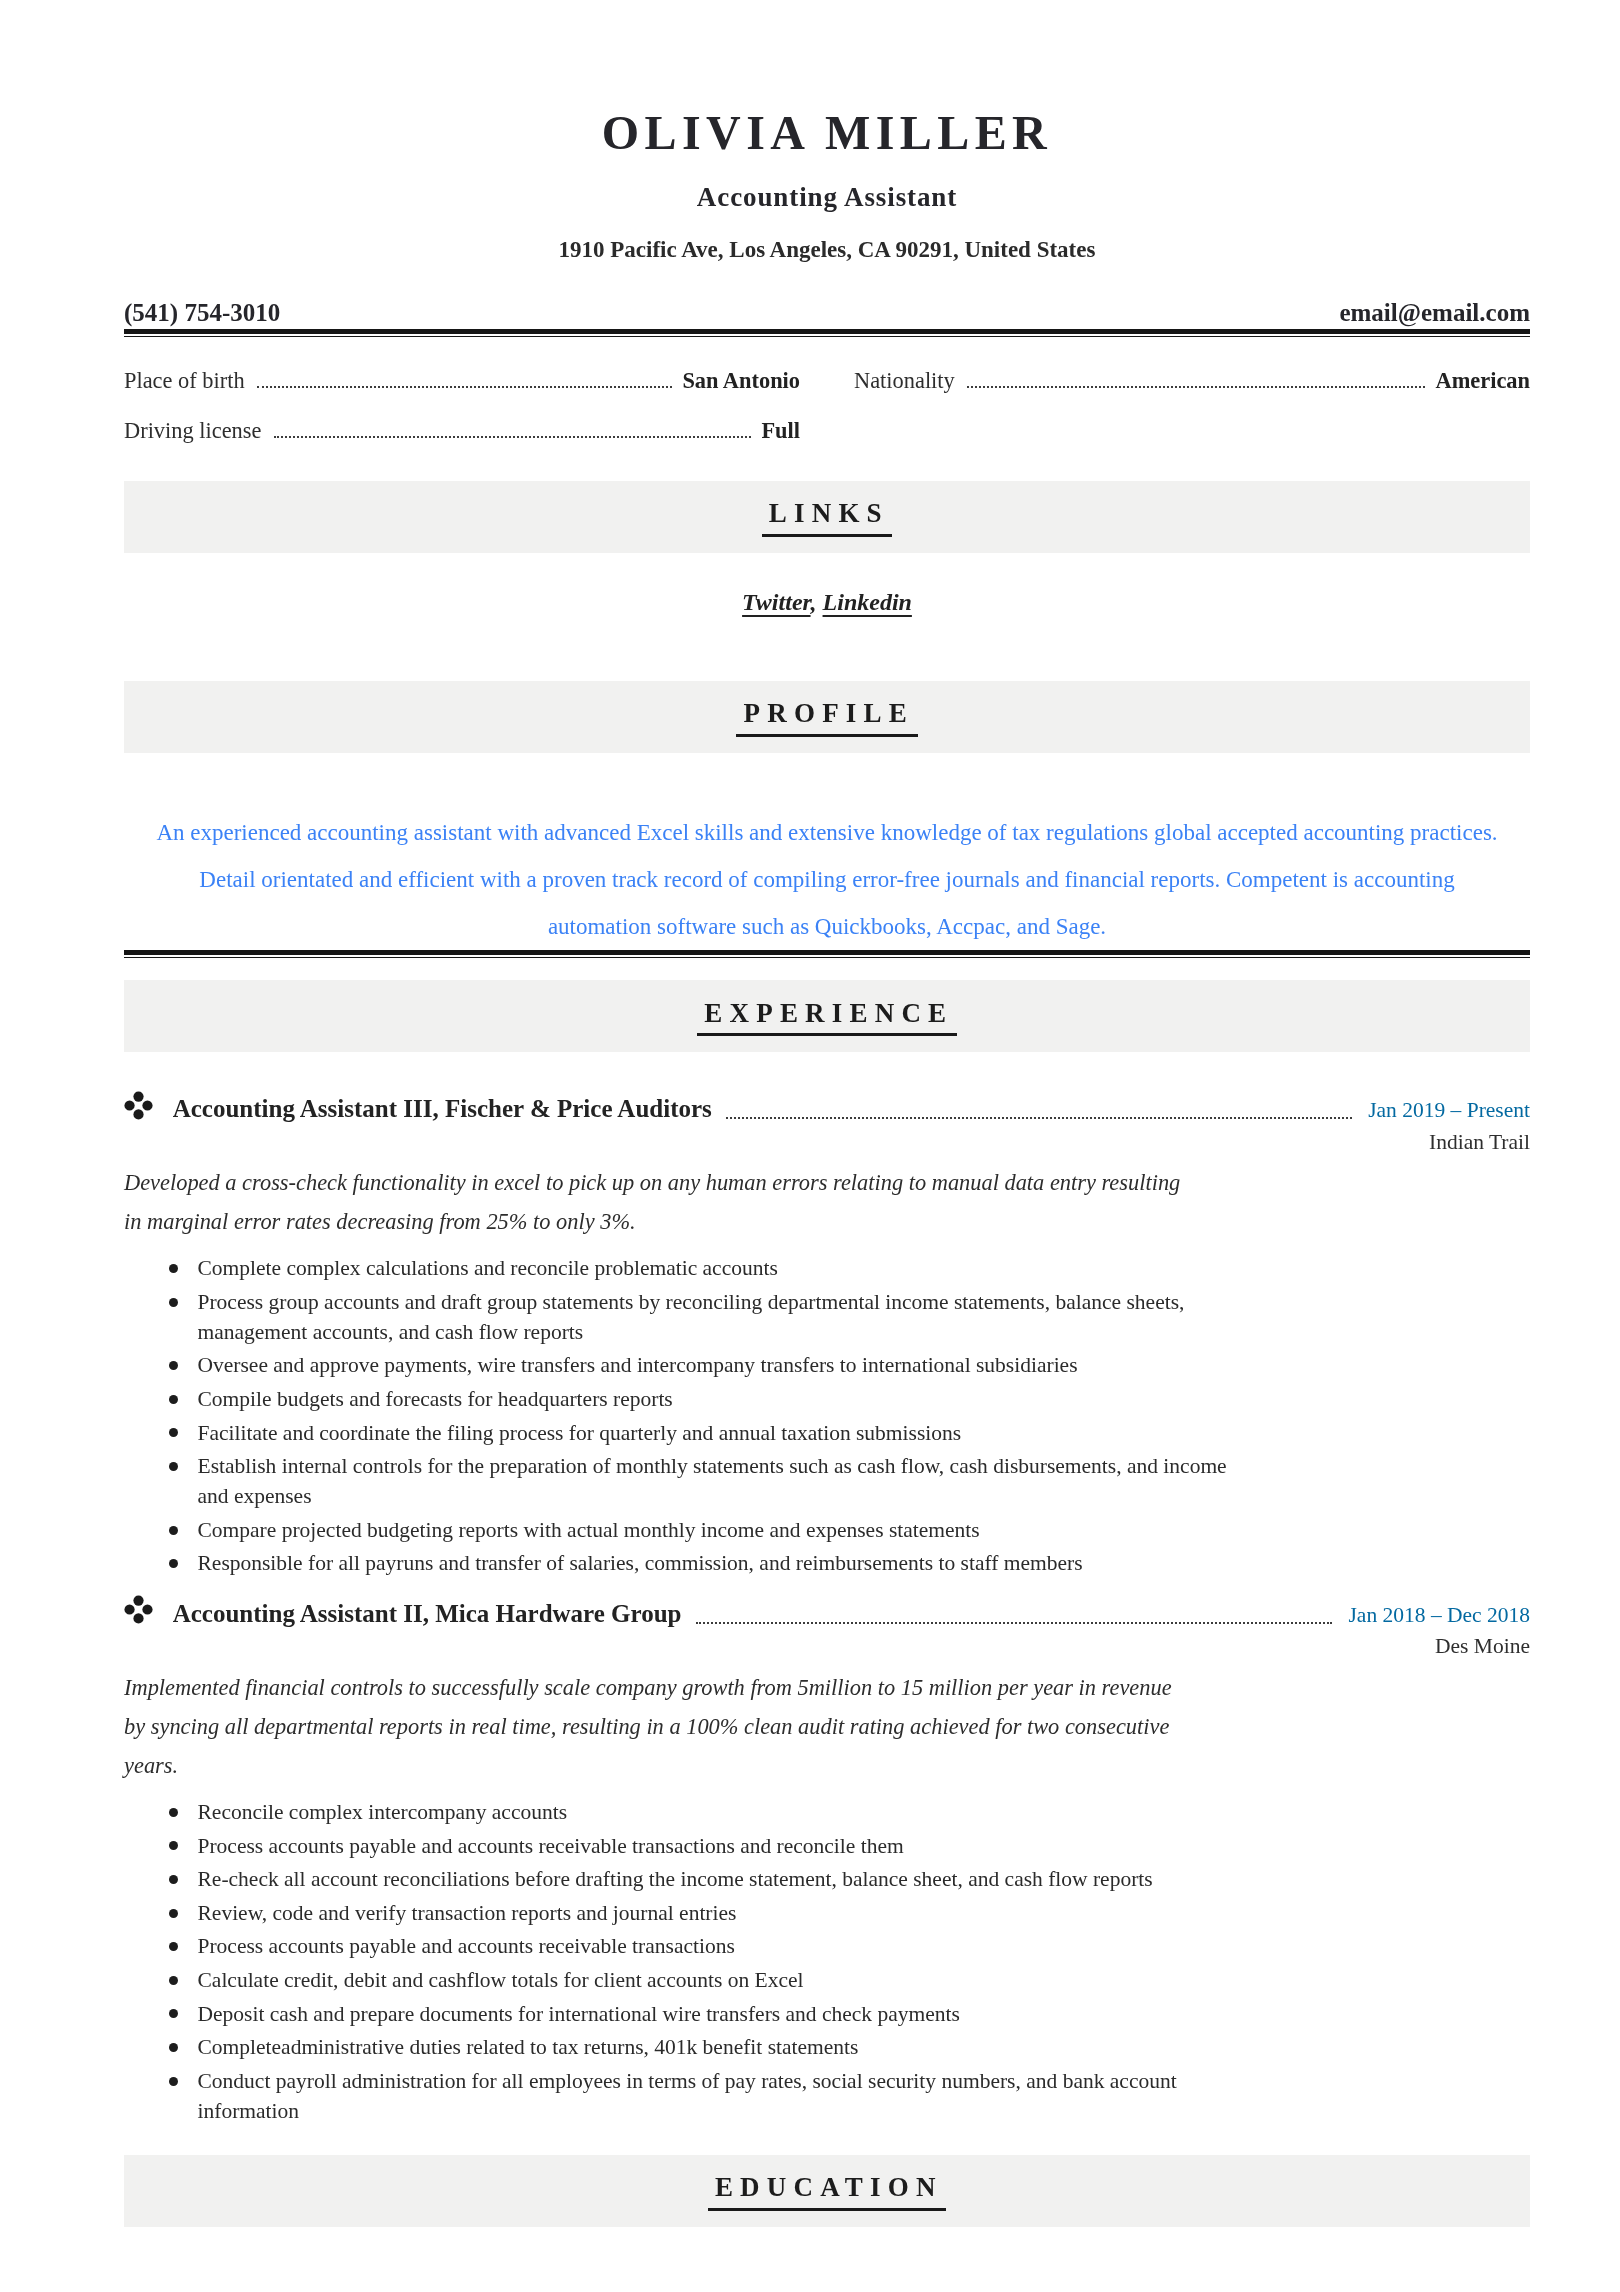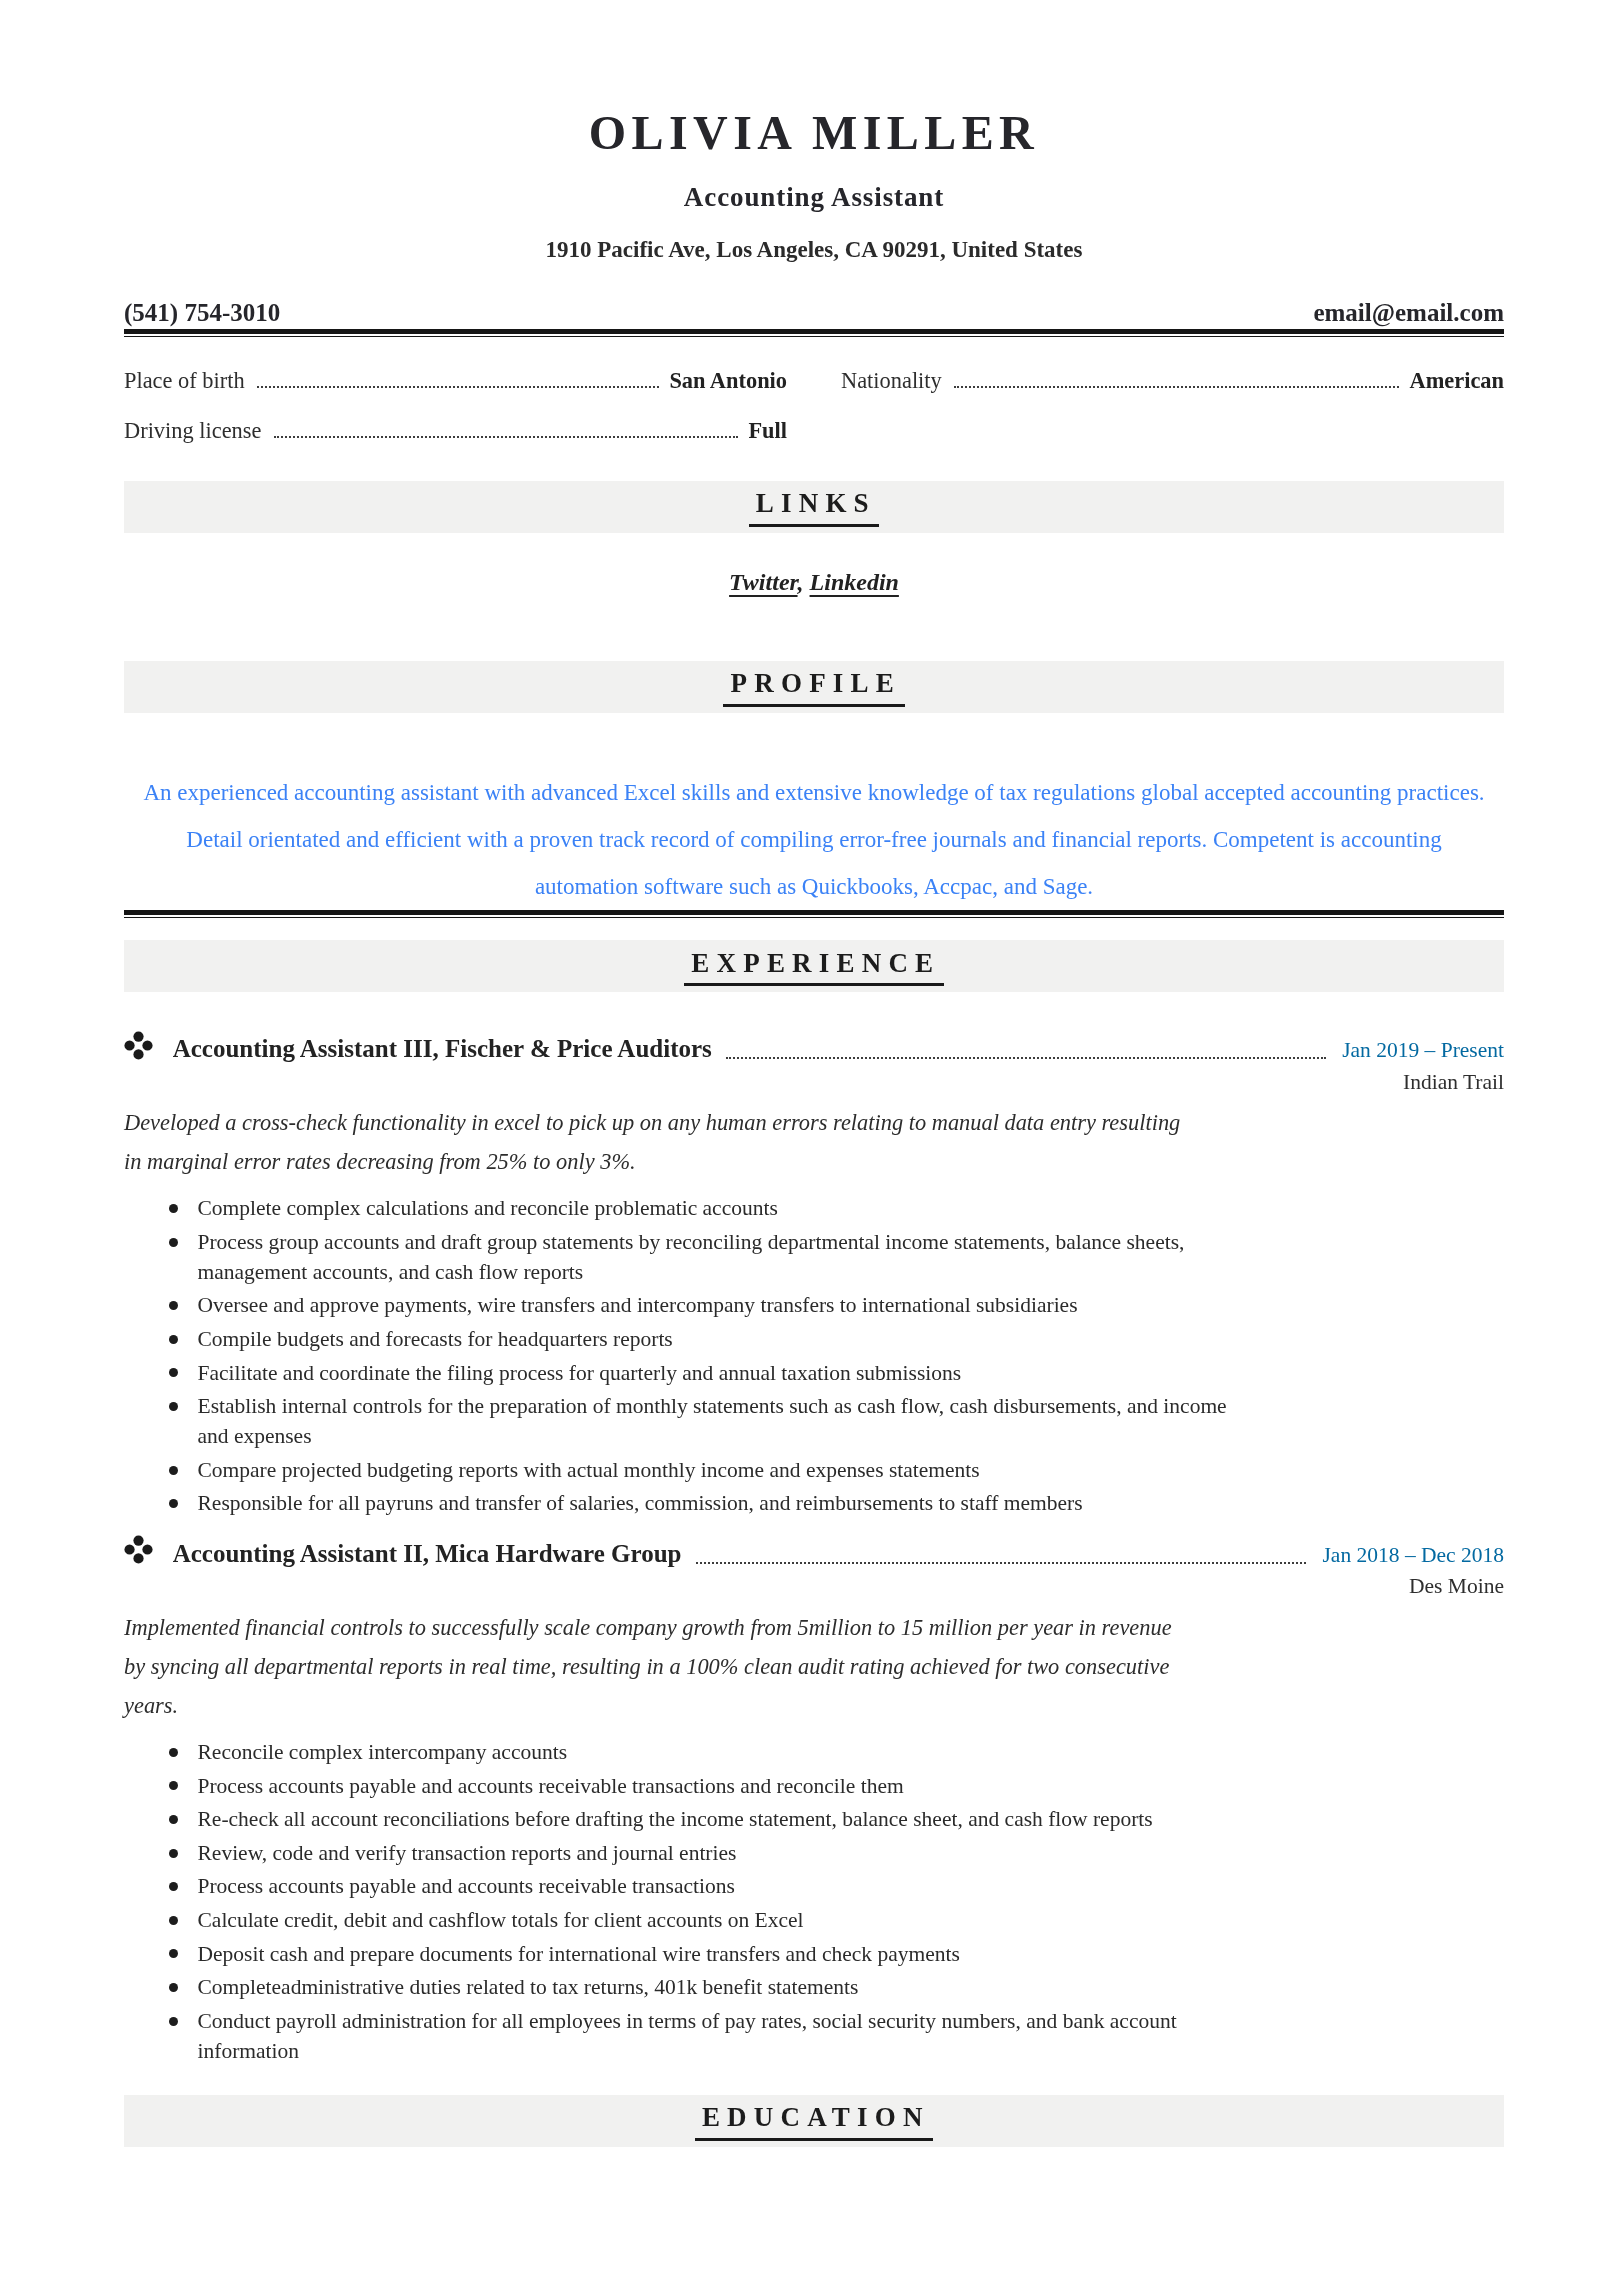--- a/index.html
+++ b/index.html
@@ -3,21 +3,21 @@
 <meta charset="utf-8">
 <style>
   html, body { margin: 0; padding: 0; }
   body {
     width: 1620px; height: 2293px;
     background: #ffffff;
     overflow: hidden;
     font-family: "Liberation Serif", "DejaVu Serif", serif;
     color: #2b2b2b;
   }
-  .page { padding: 106px 116px 0 124px; }
+  .page { padding: 106px 90px 0 124px; }
 
   
   .name {
     margin: 0 0 21.5px 0;
     font-size: 48px; line-height: 53px; font-weight: 700;
     letter-spacing: 5.4px; text-align: center; color: #26262b;
   }
   .subtitle {
     margin: 0 0 23px 0;
     font-size: 27px; line-height: 32px; font-weight: 700;
@@ -54,21 +54,21 @@
     flex: 1 1 auto;
     border-bottom: 2.7px dotted #3c3c3c;
     margin: 0 10.7px 7.2px 12.5px;
     align-self: flex-end;
     min-width: 36px;
   }
   .dvalue { white-space: nowrap; font-weight: 700; color: #222; }
 
   
   .band {
-    background: #f1f1f0; height: 52px;
+    background: #f1f1f0; height: 72px;
     display: flex; align-items: center; justify-content: center;
   }
   .band-title {
     margin: 0; font-size: 27px; line-height: 1; font-weight: 700;
     letter-spacing: 7.2px; color: #1c1c1c;
     border-bottom: 3.6px solid #1a1a1a;
     padding: 3.6px 3.6px 6.3px 7.2px;
   }
 
   

